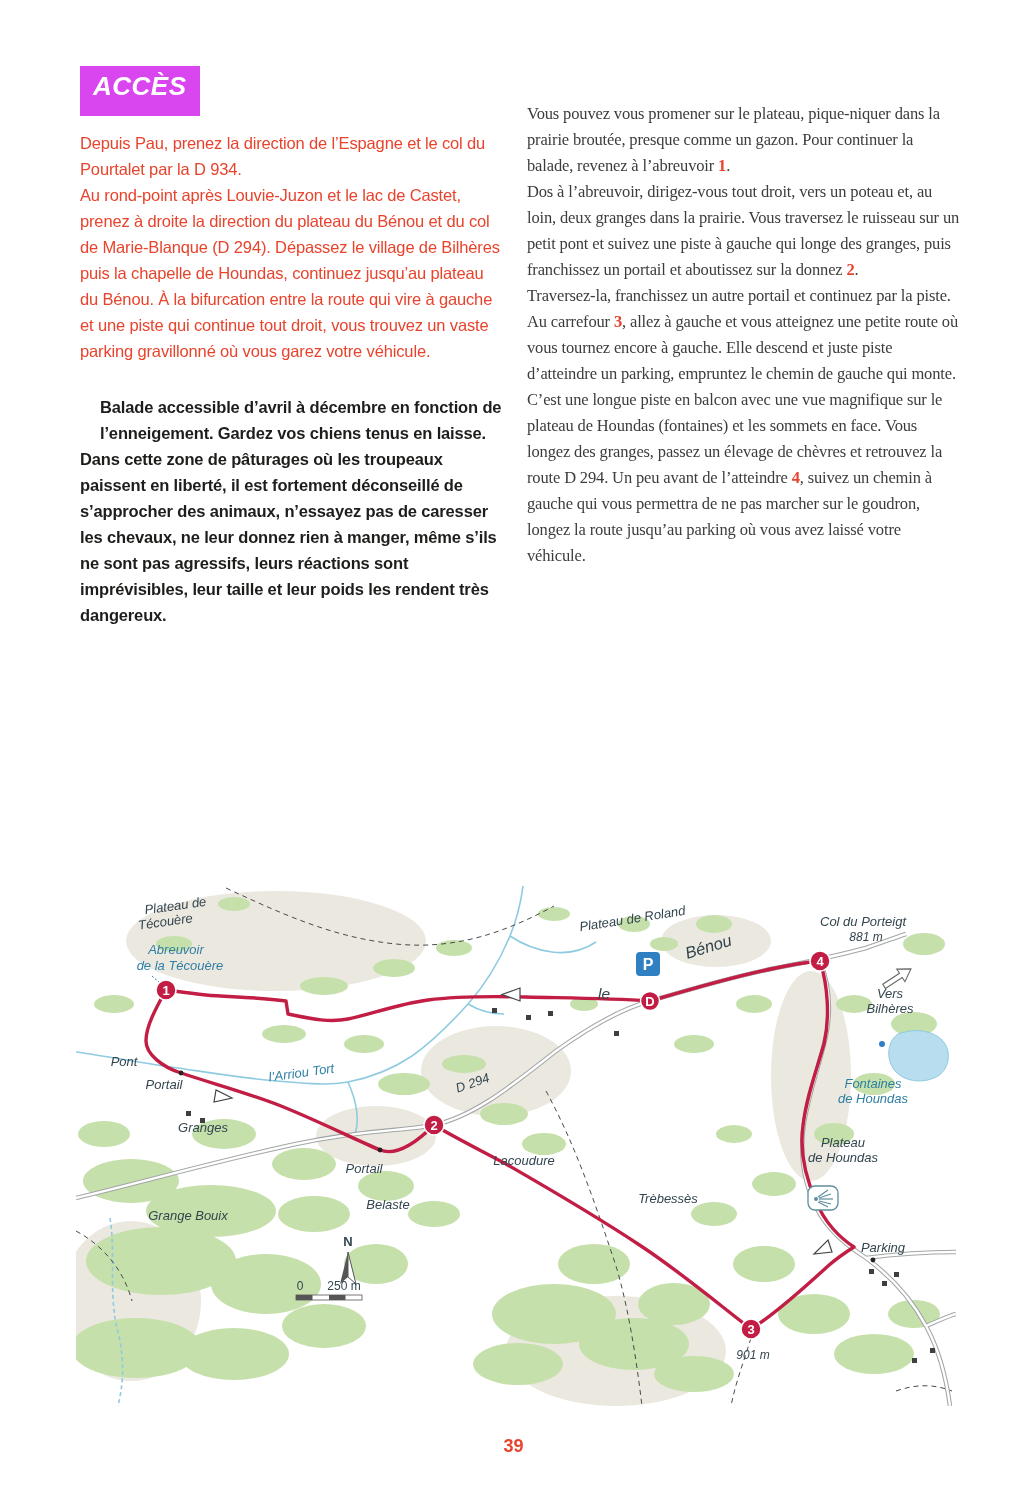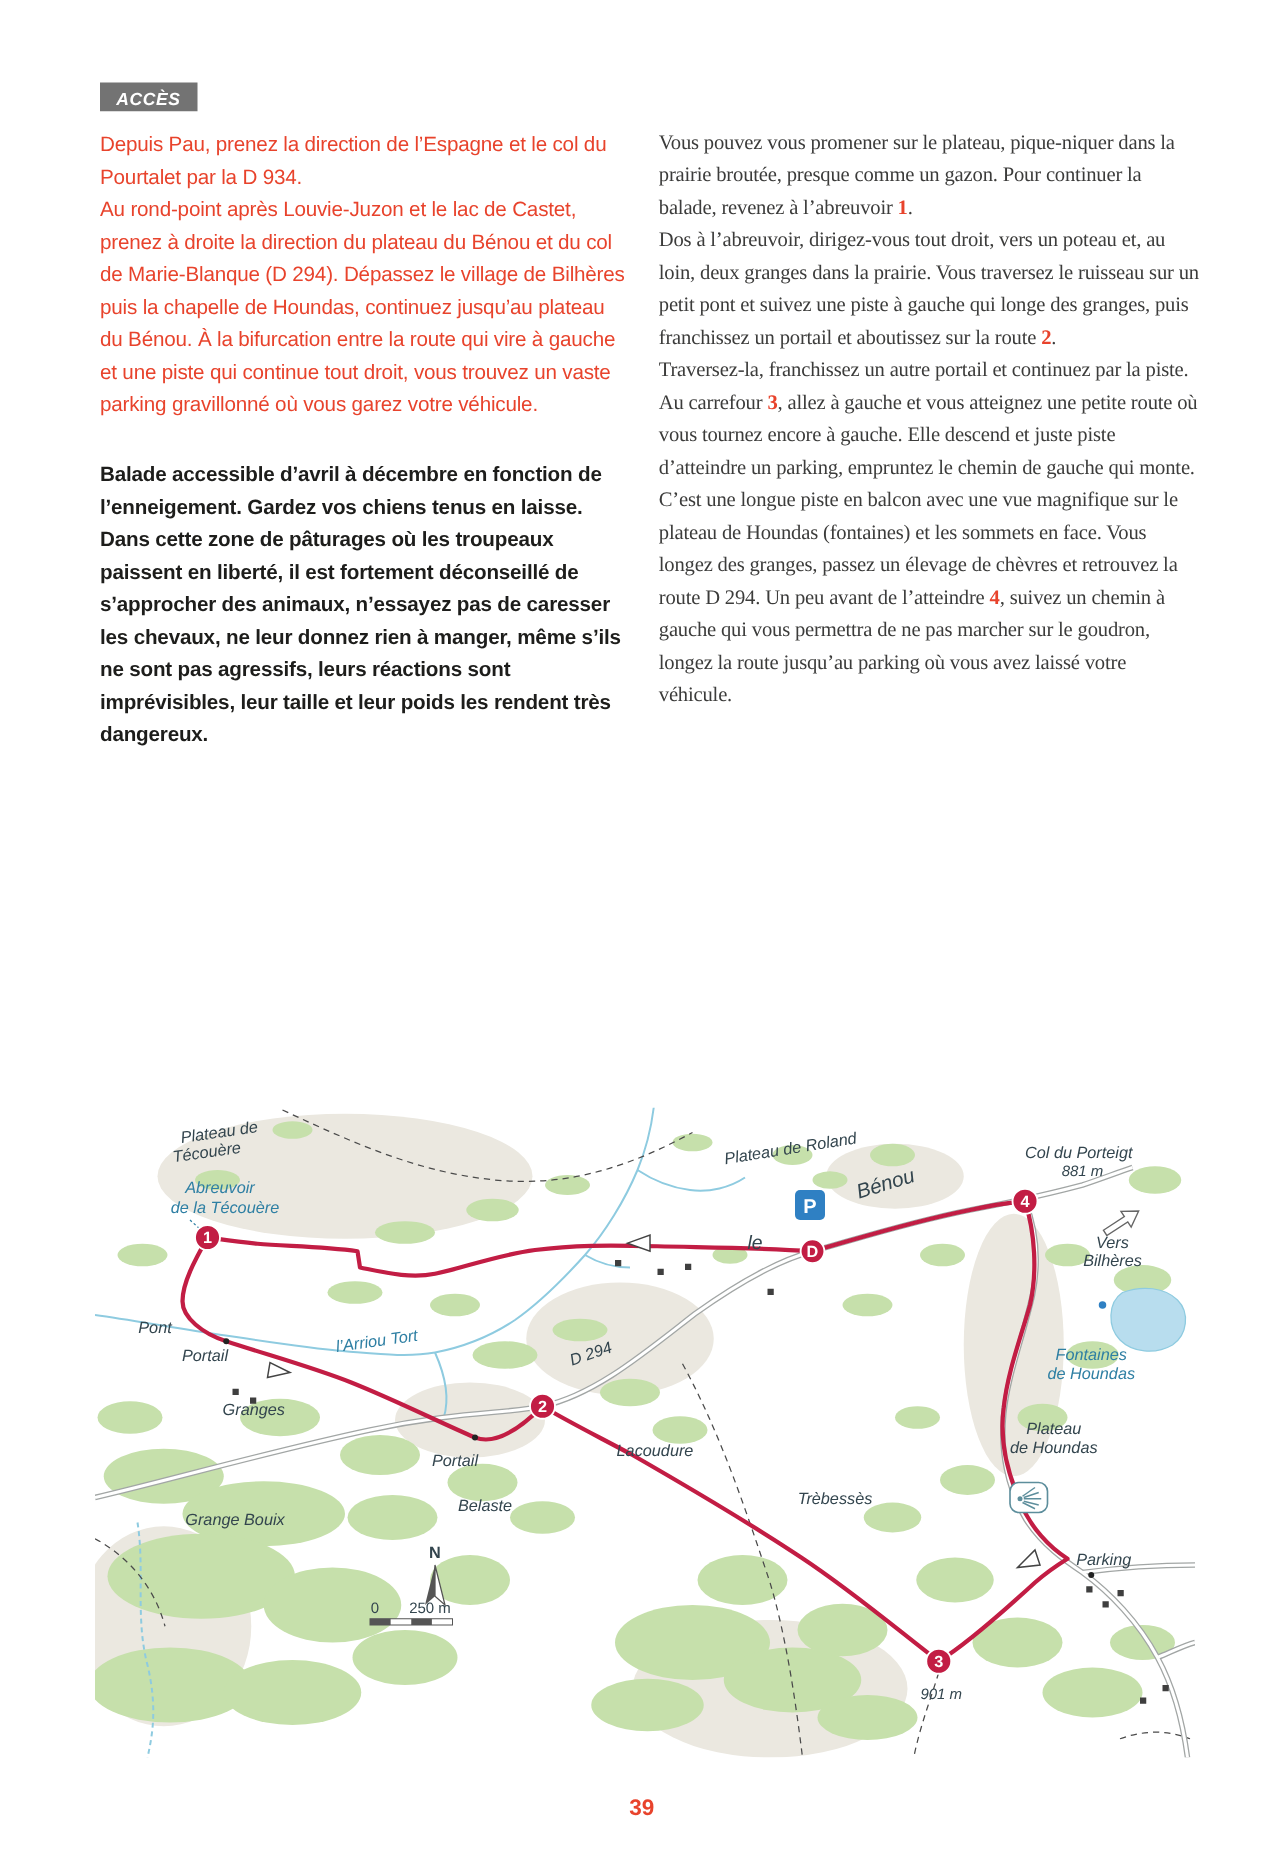--- a/index.html
+++ b/index.html
@@ -8,24 +8,24 @@
     font-family:"Liberation Sans",sans-serif;color:#3c3c3b;
   }
   .col{position:absolute;}
   .col-left{left:80px;top:66px;width:424px;}
   .col-right{left:527px;top:101px;width:436px;font-family:Liberation Serif, serif;}
   p{margin:0;font-size:16.5px;line-height:26px;letter-spacing:-0.15px;}
   .red{color:#e8432c;font-weight:normal;}
   .dark{color:#1d1d1b;font-weight:bold;}
   .body-text{color:#3c3c3b;}
   .badge{
-    display:inline-block;background:#737373;color:#fff;font-weight:bold;font-style:italic;
-    font-size:14px;padding:5px 13px 2px;letter-spacing:0.5px;margin-bottom:14px;
-  }
-  .notes-gap{margin-top:30px;}
+    display:inline-block;background:#d946ef;color:#fff;font-weight:bold;font-style:italic;
+    font-size:26px;padding:5px 13px 14px;letter-spacing:0.5px;margin-bottom:14px;
+  }
+  .notes-gap{margin-top:30px;margin-left:20px;}
   .start-gap{margin-top:42px;}
   .rnum{color:#e8432c;font-weight:bold;}
   .dmark{
     display:inline-block;background:#e8432c;color:#fff;font-weight:bold;font-size:13.5px;
     line-height:17px;padding:0 4px;border-radius:2px;margin-right:5px;vertical-align:2px;
   }
   .map{position:absolute;left:76px;top:886px;}
   .pagenum{
     position:absolute;left:0;right:0;top:1436px;text-align:center;
     color:#e8432c;font-weight:bold;font-size:18px;
@@ -44,21 +44,21 @@
 <div class="col col-left">
   <div class="badge">ACCÈS</div>
   <p class="red">Depuis Pau, prenez la direction de l’Espagne et le col du Pourtalet par la D 934.</p>
   <p class="red">Au rond-point après Louvie-Juzon et le lac de Castet, prenez à droite la direction du plateau du Bénou et du col de Marie-Blanque (D 294). Dépassez le village de Bilhères puis la chapelle de Houndas, continuez jusqu’au plateau du Bénou. À la bifurcation entre la route qui vire à gauche et une piste qui continue tout droit, vous trouvez un vaste parking gravillonné où vous garez votre véhicule.</p>
   <p class="dark notes-gap">Balade accessible d’avril à décembre en fonction de l’enneigement. Gardez vos chiens tenus en laisse.</p>
   <p class="dark">Dans cette zone de pâturages où les troupeaux paissent en liberté, il est fortement déconseillé de s’approcher des animaux, n’essayez pas de caresser les chevaux, ne leur donnez rien à manger, même s’ils ne sont pas agressifs, leurs réactions sont imprévisibles, leur taille et leur poids les rendent très dangereux.</p>
 </div>
 
 <div class="col col-right">
   <p class="body-text"><span>Vous pouvez vous promener sur le plateau, pique-niquer dans la prairie broutée, presque comme un gazon. Pour continuer la balade, revenez à l’abreuvoir </span><span class="rnum">1</span><span>.</span></p>
-  <p class="body-text"><span>Dos à l’abreuvoir, dirigez-vous tout droit, vers un poteau et, au loin, deux granges dans la prairie. Vous traversez le ruisseau sur un petit pont et suivez une piste à gauche qui longe des granges, puis franchissez un portail et aboutissez sur la route </span><span class="rnum">2</span><span>.</span></p>
+  <p class="body-text"><span>Dos à l’abreuvoir, dirigez-vous tout droit, vers un poteau et, au loin, deux granges dans la prairie. Vous traversez le ruisseau sur un petit pont et suivez une piste à gauche qui longe des granges, puis franchissez un portail et aboutissez sur la donnez </span><span class="rnum">2</span><span>.</span></p>
   <p class="body-text"><span>Traversez-la, franchissez un autre portail et continuez par la piste. Au carrefour </span><span class="rnum">3</span><span>, allez à gauche et vous atteignez une petite route où vous tournez encore à gauche. Elle descend et juste piste d’atteindre un parking, empruntez le chemin de gauche qui monte.</span></p>
   <p class="body-text"><span>C’est une longue piste en balcon avec une vue magnifique sur le plateau de Houndas (fontaines) et les sommets en face. Vous longez des granges, passez un élevage de chèvres et retrouvez la route D 294. Un peu avant de l’atteindre </span><span class="rnum">4</span><span>, suivez un chemin à gauche qui vous permettra de ne pas marcher sur le goudron, longez la route jusqu’au parking où vous avez laissé votre véhicule.</span></p>
 </div>
 
 <svg class="map" width="880" height="520" viewBox="0 0 880 520">
 
   <g fill="#ebe8e0">
     <ellipse cx="200" cy="55" rx="150" ry="50"></ellipse>
     <ellipse cx="420" cy="185" rx="75" ry="45"></ellipse>
     <ellipse cx="735" cy="190" rx="40" ry="105"></ellipse>

